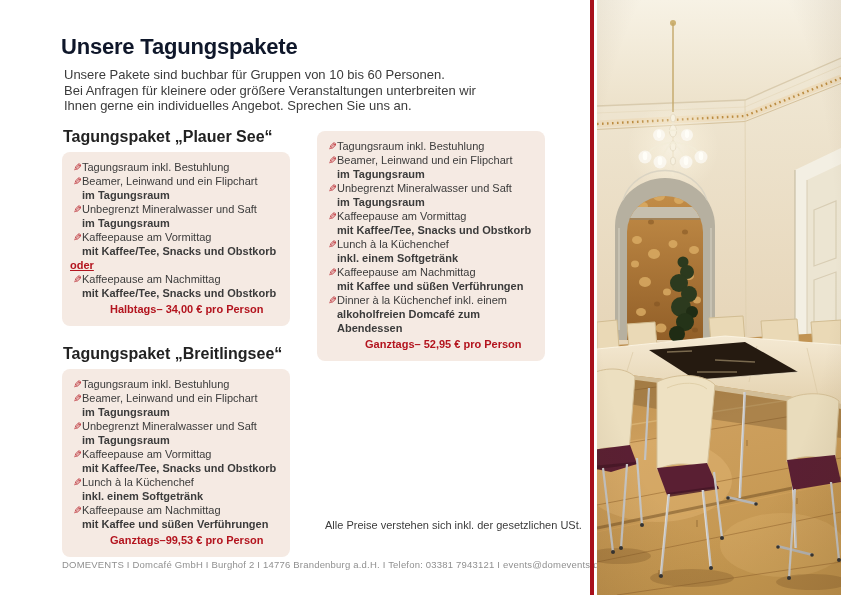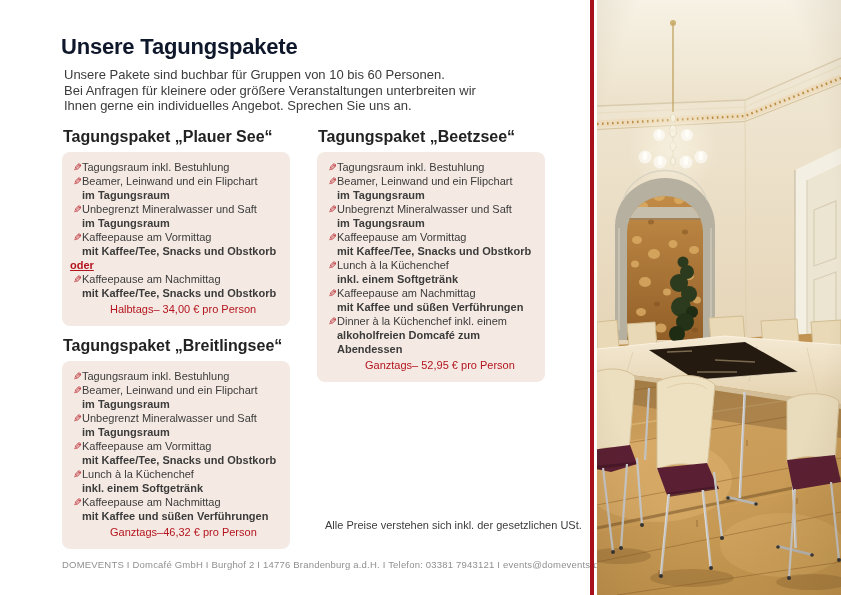--- a/index.html
+++ b/index.html
@@ -15,32 +15,32 @@
   .title{position:absolute;left:61px;top:34px;margin:0;font-size:22px;line-height:26px;
          font-weight:700;color:#0f172a;letter-spacing:-0.2px;}
   .intro{position:absolute;left:64px;top:67px;margin:0;font-size:13px;line-height:15.6px;
          color:var(--text);white-space:pre-line;}
 
   .col{position:absolute;top:131px;width:228px;}
   #col1{left:62px;}
   #col2{left:317px;}
 
   .pkg-title{margin:0 0 9px 1px;font-size:16px;line-height:12px;font-weight:700;color:#222;}
-  .pkg-title.second{margin-top:14px;}
+  .pkg-title.second{margin-top:22px;}
 
   .pkg-box{background:var(--box);border-radius:8px;padding:8px 8px 10px 8px;}
   .pkg-row{display:flex;align-items:flex-start;font-size:11px;line-height:14px;color:var(--text);}
   .pencil{flex:0 0 12px;width:12px;color:var(--red);font-size:10.5px;line-height:14px;
           transform:scaleX(-1);transform-origin:50% 50%;}
   .txt{flex:1;}
   .line2{display:block;font-weight:bold;}
   .line2:empty{display:none;}
   .pkg-row.t-or .txt{color:var(--red);font-weight:700;text-decoration:underline;}
   .pkg-row.t-price .pencil{visibility:hidden;}
-  .pkg-row.t-price .txt{color:var(--red);font-weight:400;padding-top:2px;padding-left:28px;}
+  .pkg-row.t-price .txt{color:var(--red);font-weight:700;padding-top:2px;padding-left:28px;}
 
   .vat-note{position:absolute;left:317px;top:511px;margin:8px;font-size:11px;color:var(--text);}
   .footer{position:absolute;left:62px;top:559px;margin:0;font-size:9.5px;letter-spacing:0.2px;
           color:var(--footer);}
 
   .divider{position:absolute;left:590px;top:0;width:4px;height:595px;background:#a8101c;}
   .photo{position:absolute;left:597px;top:0;width:244px;height:595px;}
   .photo svg{display:block;width:100%;height:100%;}
 </style>
 </head>
@@ -121,27 +121,26 @@
           <span class="txt"><span class="line1">Lunch à la Küchenchef</span><span class="line2">inkl. einem Softgetränk</span></span>
         </div>
 
         <div class="pkg-row t-item">
           <span class="pencil">✎</span>
           <span class="txt"><span class="line1">Kaffeepause am Nachmittag</span><span class="line2">mit Kaffee und süßen Verführungen</span></span>
         </div>
 
         <div class="pkg-row t-price">
           <span class="pencil">✎</span>
-          <span class="txt"><span class="line1">Ganztags–46,32 € pro Person</span></span>
+          <span class="txt"><span class="line1">Ganztags–99,53 € pro Person</span></span>
         </div>
       </div>
   </div>
 
   <div class="col" id="col2">
-    <h2 class="pkg-title">Tagungspaket „Beetzsee“</h2>
     <div class="pkg-box">
 
         <div class="pkg-row t-item">
           <span class="pencil">✎</span>
           <span class="txt"><span class="line1">Tagungsraum inkl. Bestuhlung</span></span>
         </div>
 
         <div class="pkg-row t-item">
           <span class="pencil">✎</span>
           <span class="txt"><span class="line1">Beamer, Leinwand und ein Flipchart</span><span class="line2">im Tagungsraum</span></span>

